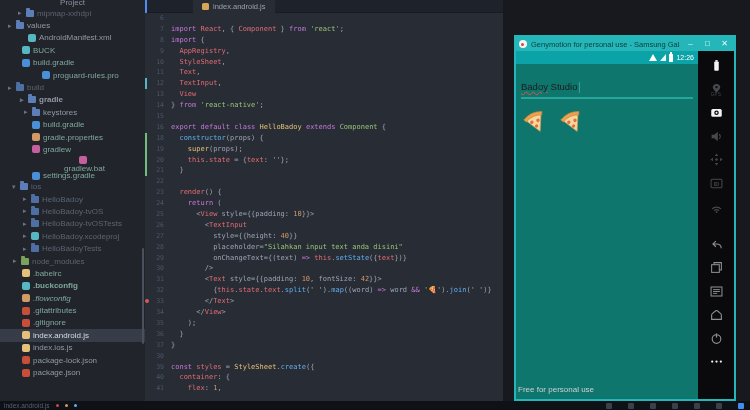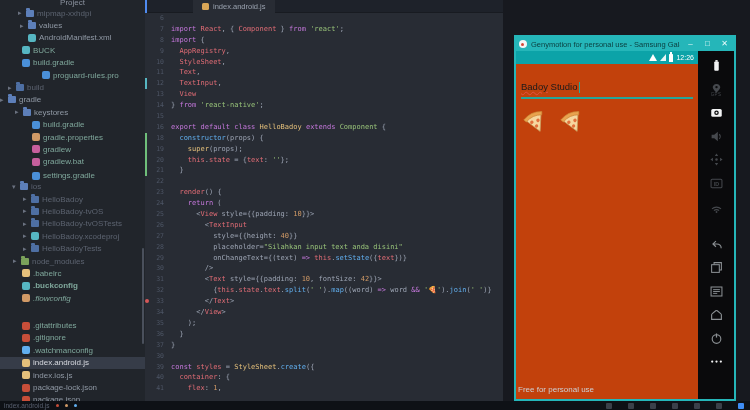--- a/index.html
+++ b/index.html
@@ -44,21 +44,21 @@
   
   .emu-window { position:absolute; left:514px; top:35px; width:222px; height:366px;
                 border:2px solid #25b6b9; background:#0b0b0d; }
   .emu-title { height:14px; background:#25b6b9; display:flex; align-items:center; padding:0 3px; gap:4px; }
   .emu-logo { width:8px; height:8px; border-radius:50%; background:#f4f6f6; position:relative; flex:none; }
   .emu-logo::after { content:""; position:absolute; left:1.5px; top:2.5px; width:3px; height:3px;
                      border-radius:50%; background:#d44a3a; }
   .emu-title-text { flex:1; font-size:7.5px; color:#0c4142; white-space:nowrap; overflow:hidden; }
   .win-btn { width:13px; text-align:center; color:#eafcfc; font-size:8px; line-height:14px; }
   .emu-body { display:flex; height:348px; }
-  .device { flex:1; display:flex; flex-direction:column; background:#c2410c; }
+  .device { flex:1; display:flex; flex-direction:column; background:#0f766e; }
   .statusbar { height:13px; background:#0ca3a8; display:flex; justify-content:flex-end; align-items:center;
                gap:3px; padding:0 4px; color:#fff; font-size:7px; }
   .sb-wifi { width:0; height:0; border-left:4px solid transparent; border-right:4px solid transparent;
              border-bottom:7px solid #fff; }
   .sb-cell { width:0; height:0; border-left:6px solid transparent; border-bottom:7px solid #e8f7f7; }
   .sb-batt { width:4px; height:8px; background:#fff; border-radius:0.5px; position:relative; }
   .sb-batt::before { content:""; position:absolute; top:-1.5px; left:1px; width:2px; height:1.5px; background:#fff; }
   .app { flex:1; position:relative; padding:12px 5px 0 5px; }
   .inp-text { font-size:9.5px; color:#1b1b1b; }
   .misspelled { text-decoration:underline wavy #e04f3f 1px; }
@@ -89,21 +89,21 @@
 <div class="screen">
 
   <aside class="tree">
     <div class="tree-header">Project</div>
     <div class="tree-list">
         <div class="tree-row" style="padding-left: 18px;">
           <span class="chev">▸</span>
           <span class="tree-ic folder" style="color: rgb(93, 127, 185);"></span>
           <span class="t-dim">mipmap-xxhdpi</span>
         </div>
-        <div class="tree-row" style="padding-left: 20px;">
+        <div class="tree-row" style="padding-left: 8px;">
           <span class="chev">▸</span>
           <span class="tree-ic folder" style="color: rgb(93, 127, 185);"></span>
           <span class="t-normal">values</span>
         </div>
         <div class="tree-row" style="padding-left: 20px;">
           <span class="chev"></span>
           <span class="tree-ic" style="color: rgb(86, 182, 194);"></span>
           <span class="t-normal">AndroidManifest.xml</span>
         </div>
         <div class="tree-row" style="padding-left: 14px;">
@@ -119,46 +119,46 @@
         <div class="tree-row" style="padding-left: 14px; margin-left: 20px;">
           <span class="chev"></span>
           <span class="tree-ic" style="color: rgb(74, 144, 217);"></span>
           <span class="t-green">proguard-rules.pro</span>
         </div>
         <div class="tree-row" style="padding-left: 8px;">
           <span class="chev">▸</span>
           <span class="tree-ic folder" style="color: rgb(78, 111, 163);"></span>
           <span class="t-dim">build</span>
         </div>
-        <div class="tree-row" style="padding-left: 0;">
+        <div class="tree-row" style="padding-left: 20px; font-weight: bold;">
           <span class="chev">▸</span>
           <span class="tree-ic folder" style="color: rgb(93, 127, 185);"></span>
           <span class="t-normal">gradle</span>
         </div>
-        <div class="tree-row" style="padding-left: 15px;">
+        <div class="tree-row" style="padding-left: 24px;">
           <span class="chev">▸</span>
           <span class="tree-ic folder" style="color: rgb(93, 127, 185);"></span>
           <span class="t-normal">keystores</span>
         </div>
         <div class="tree-row" style="padding-left: 24px;">
           <span class="chev"></span>
           <span class="tree-ic" style="color: rgb(74, 144, 217);"></span>
           <span class="t-green">build.gradle</span>
         </div>
         <div class="tree-row" style="padding-left: 24px;">
           <span class="chev"></span>
           <span class="tree-ic" style="color: rgb(209, 154, 102);"></span>
           <span class="t-green">gradle.properties</span>
         </div>
         <div class="tree-row" style="padding-left: 24px;">
           <span class="chev"></span>
           <span class="tree-ic" style="color: rgb(198, 95, 157);"></span>
           <span class="t-green">gradlew</span>
         </div>
-        <div class="tree-row" style="padding-left: 24px;">
+        <div class="tree-row" style="padding-left: 24px; flex-direction: column;">
           <span class="chev"></span>
           <span class="tree-ic" style="color: rgb(198, 95, 157);"></span>
           <span class="t-green">gradlew.bat</span>
         </div>
         <div class="tree-row" style="padding-left: 24px; align-items: flex-end;">
           <span class="chev"></span>
           <span class="tree-ic" style="color: rgb(74, 144, 217);"></span>
           <span class="t-green">settings.gradle</span>
         </div>
         <div class="tree-row" style="padding-left: 12px;">
@@ -204,34 +204,29 @@
         <div class="tree-row" style="padding-left: 14px; font-weight: bold;">
           <span class="chev"></span>
           <span class="tree-ic" style="color: rgb(86, 182, 194);"></span>
           <span class="t-green">.buckconfig</span>
         </div>
         <div class="tree-row" style="padding-left: 14px; font-style: italic;">
           <span class="chev"></span>
           <span class="tree-ic" style="color: rgb(209, 154, 102);"></span>
           <span class="t-green">.flowconfig</span>
         </div>
-        <div class="tree-row" style="padding-left: 14px; margin-top: 15px;">
+        <div class="tree-row" style="padding-left: 14px;">
           <span class="chev"></span>
           <span class="tree-ic" style="color: rgb(199, 78, 57);"></span>
           <span class="t-green">.gitattributes</span>
         </div>
         <div class="tree-row" style="padding-left: 14px;">
           <span class="chev"></span>
           <span class="tree-ic" style="color: rgb(199, 78, 57);"></span>
           <span class="t-green">.gitignore</span>
-        </div>
-        <div class="tree-row" style="padding-left: 14px;">
-          <span class="chev"></span>
-          <span class="tree-ic" style="color: rgb(97, 175, 239);"></span>
-          <span class="t-green">.watchmanconfig</span>
         </div>
         <div class="tree-row selected" style="padding-left: 14px;">
           <span class="chev"></span>
           <span class="tree-ic" style="color: rgb(229, 192, 123);"></span>
           <span class="t-normal">index.android.js</span>
         </div>
         <div class="tree-row" style="padding-left: 14px;">
           <span class="chev"></span>
           <span class="tree-ic" style="color: rgb(229, 192, 123);"></span>
           <span class="t-normal">index.ios.js</span>

